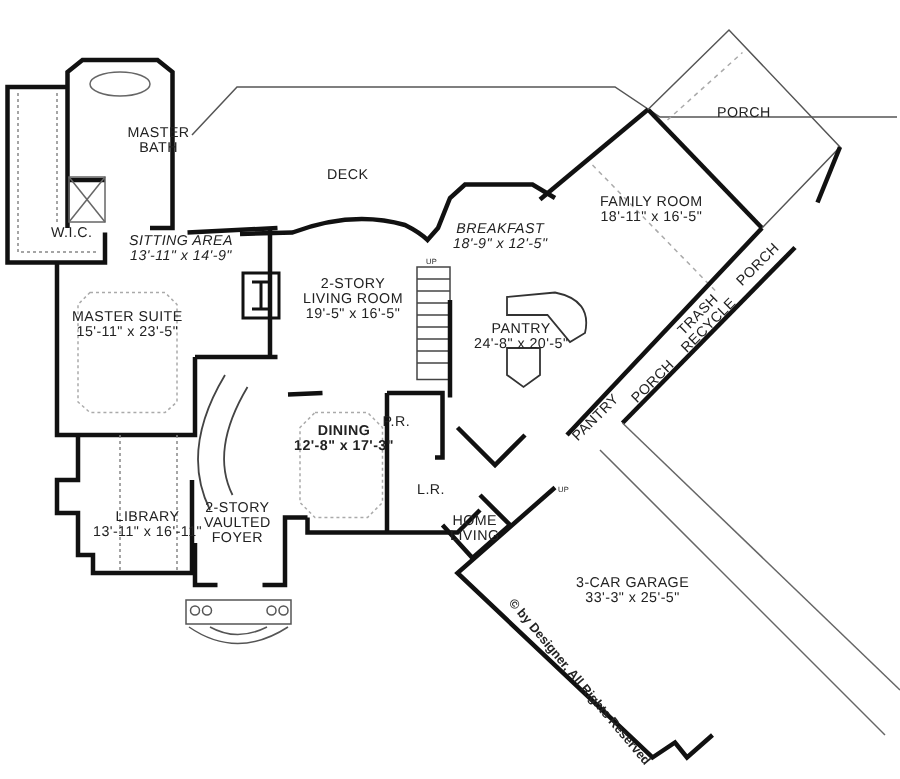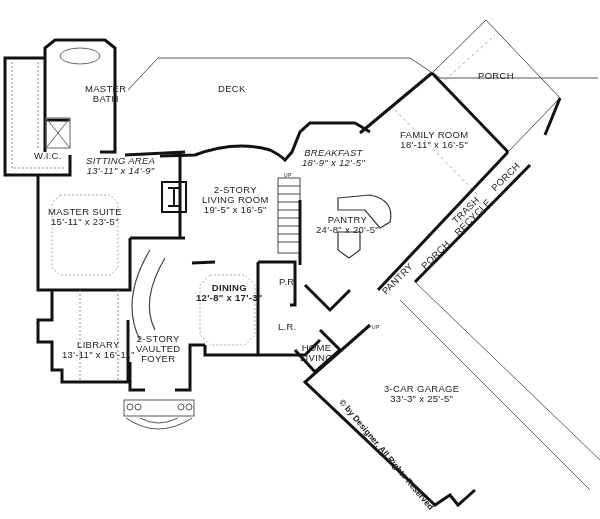--- a/index.html
+++ b/index.html
@@ -159,21 +159,21 @@
   <span class="name">W.I.C.</span>
 </div>
 <div class="lbl" style="left:86px; top:156px;font-style:italic;">
   <span class="name">SITTING AREA</span>
   <span class="dim">13'-11" x 14'-9"</span>
 </div>
 <div class="lbl" style="left:48px; top:207px;">
   <span class="name">MASTER SUITE</span>
   <span class="dim">15'-11" x 23'-5"</span>
 </div>
-<div class="lbl" style="left:218px; top:84px;">
+<div class="lbl" style="left:218px; top:112px;">
   <span class="name">DECK</span>
 </div>
 <div class="lbl" style="left:202px; top:185px;">
   <span class="name">2-STORY</span>
   <span class="name">LIVING ROOM</span>
   <span class="dim">19'-5" x 16'-5"</span>
 </div>
 <div class="lbl" style="left:302px; top:148px;font-style:italic;">
   <span class="name">BREAKFAST</span>
   <span class="dim">18'-9" x 12'-5"</span>
@@ -199,21 +199,21 @@
   <span class="name">TRASH</span>
   <span class="name">RECYCLE</span>
 </div>
 <div class="lbl rot" style="left:378px; top:274px; transform:rotate(-45deg);">
   <span class="name">PANTRY</span>
 </div>
 <div class="lbl" style="left:196px; top:283px;font-weight:bold;">
   <span class="name">DINING</span>
   <span class="dim">12'-8" x 17'-3"</span>
 </div>
-<div class="lbl" style="left:279px; top:277px;">
+<div class="lbl" style="left:255px; top:277px;">
   <span class="name">P.R.</span>
 </div>
 <div class="lbl" style="left:278px; top:322px;">
   <span class="name">L.R.</span>
 </div>
 <div class="lbl" style="left:300px; top:343px;">
   <span class="name">HOME</span>
   <span class="name">LIVING</span>
 </div>
 <div class="lbl" style="left:62px; top:340px;">

